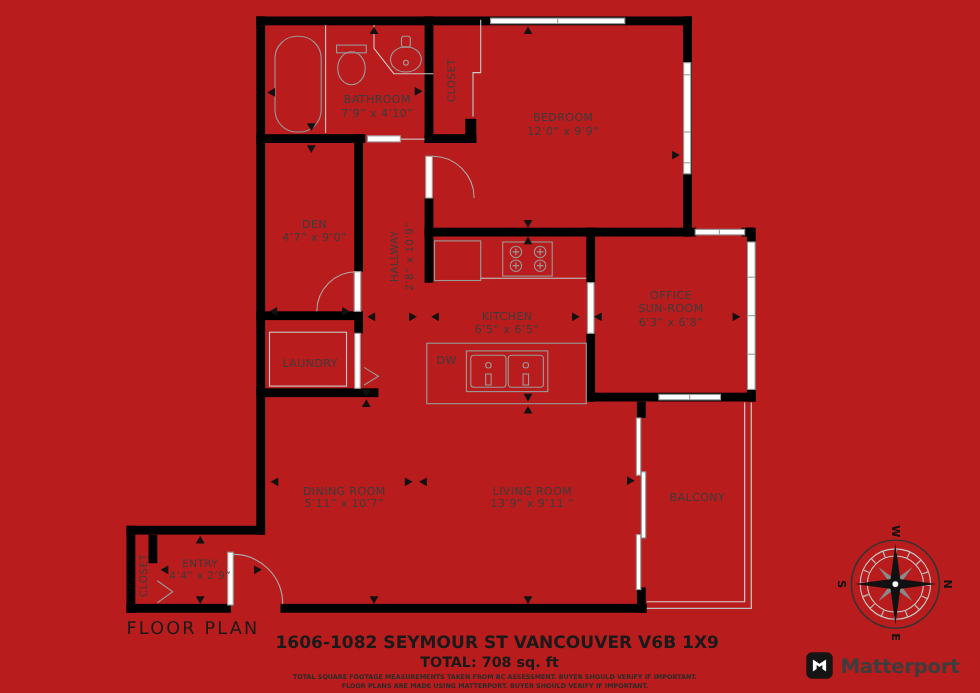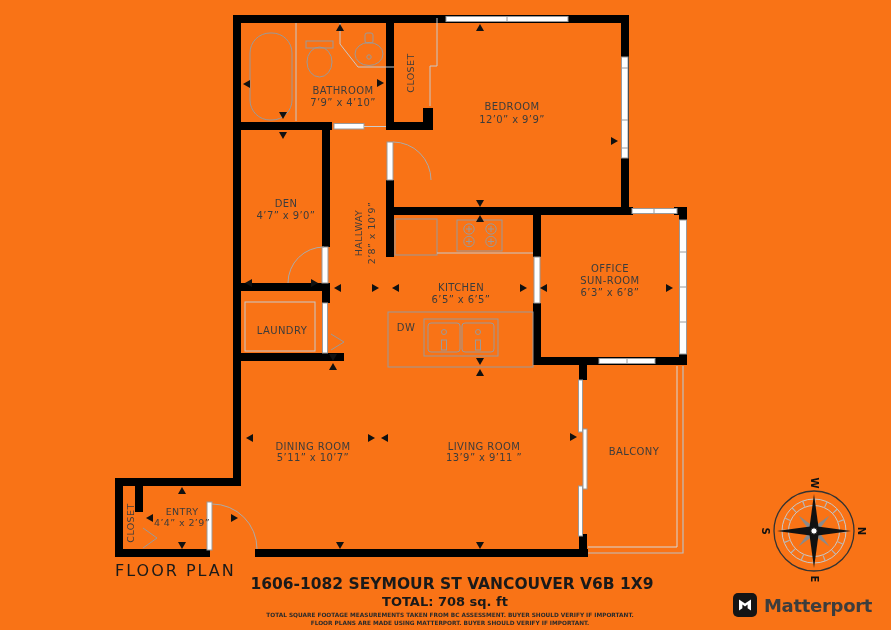--- a/index.html
+++ b/index.html
@@ -1,16 +1,16 @@
 <!DOCTYPE html>
 <html><head>
 <meta charset="utf-8">
 <style>
   html,body{margin:0;padding:0;background:#ffffff;}
-  .page{position:relative;width:891px;height:630px;background:#f97316;overflow:hidden;
+  .page{position:relative;width:891px;height:630px;background:#b91c1c;overflow:hidden;
         font-family:"DejaVu Sans",sans-serif;}
   svg text{font-family:"DejaVu Sans",sans-serif;}
   .roomlabel{fill:#3c3c3c;font-size:10px;letter-spacing:.4px;}
   .roomlabel-sm{fill:#3c3c3c;font-size:9.5px;letter-spacing:.4px;}
   .wall{fill:#000;}
   .fix{fill:none;stroke:#9a9a9a;stroke-width:1;}
   .fixlt{fill:none;stroke:#c9c9c9;stroke-width:1;}
   .win{fill:#fff;stroke:#9a9a9a;stroke-width:1;}
   .arc{fill:none;stroke:#aaa;stroke-width:1;}
   .mk{fill:#111;}

